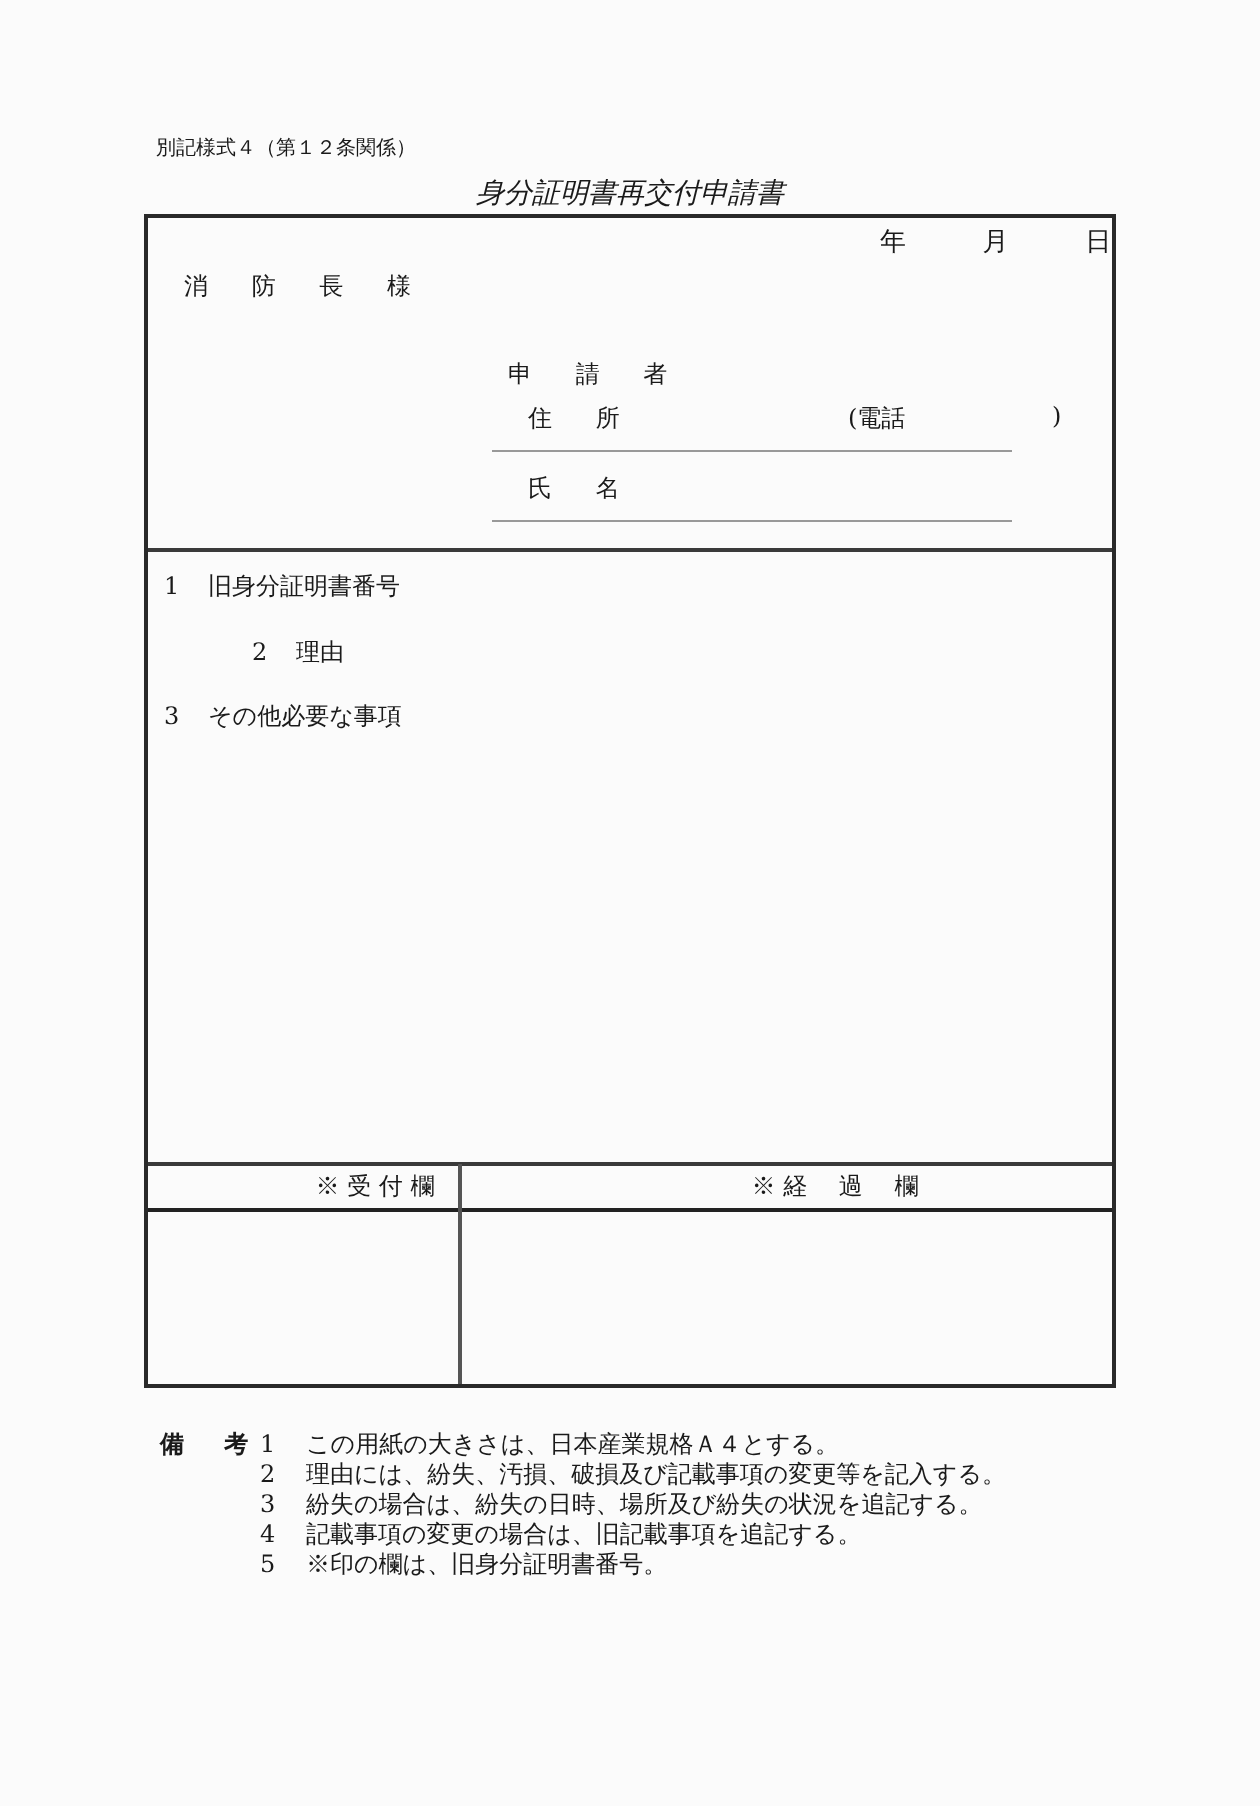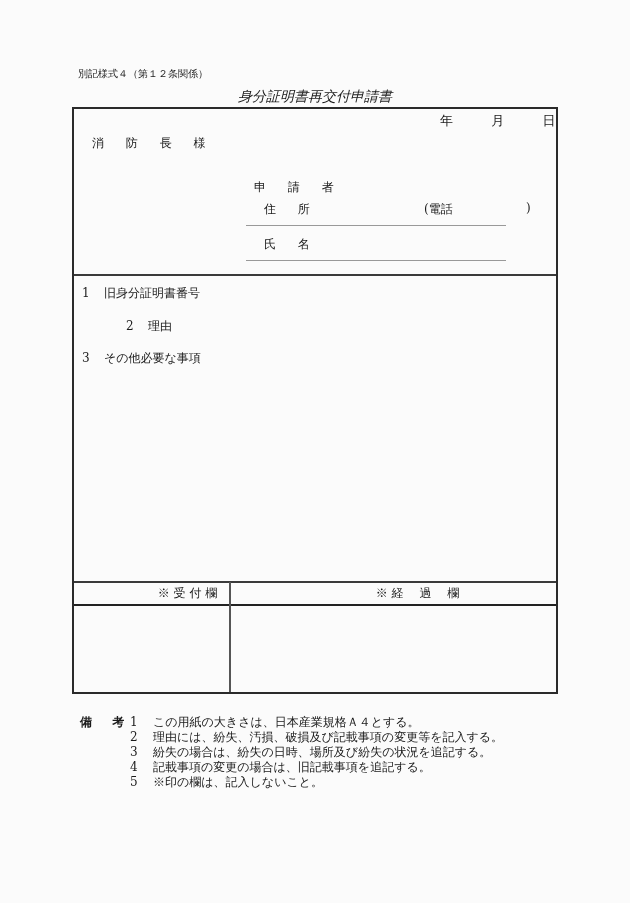--- a/index.html
+++ b/index.html
@@ -76,14 +76,14 @@
 <div class="abs col-head" style="left:231px; width:325px;margin-left:24px;">※ 経　 過　 欄</div>
 <div class="abs" style="left:74px; top:604px; width:155px; height:86px;"></div>
 <div class="abs" style="left:231px; top:604px; width:325px; height:86px;"></div>
 
 <div class="abs notes">
   <span class="lbl">備 考</span>
   <div class="row" style="top:0px;"><span class="n">1</span><span>この用紙の大きさは、日本産業規格Ａ４とする。</span></div>
   <div class="row" style="top:15px;"><span class="n">2</span><span>理由には、紛失、汚損、破損及び記載事項の変更等を記入する。</span></div>
   <div class="row" style="top:30px;"><span class="n">3</span><span>紛失の場合は、紛失の日時、場所及び紛失の状況を追記する。</span></div>
   <div class="row" style="top:45px;"><span class="n">4</span><span>記載事項の変更の場合は、旧記載事項を追記する。</span></div>
-  <div class="row" style="top:60px;"><span class="n">5</span><span>※印の欄は、記入しないこと。</span></div>
+  <div class="row" style="top:60px;"><span class="n">5</span><span>※印の欄は、旧身分証明書番号。</span></div>
 </div>
 
 </body></html>

